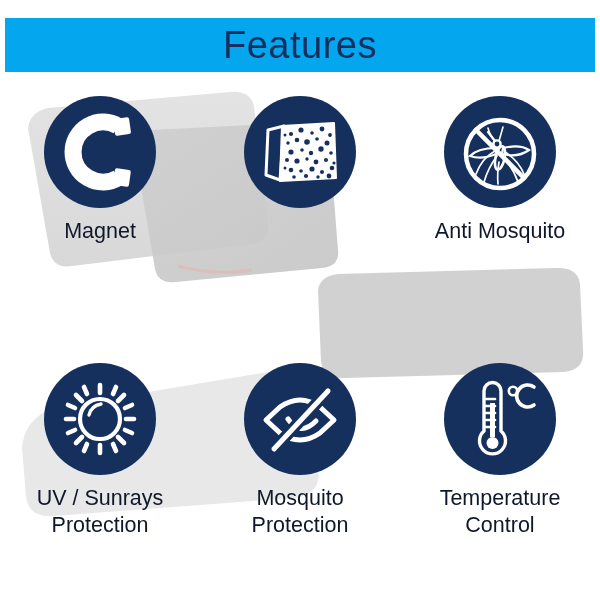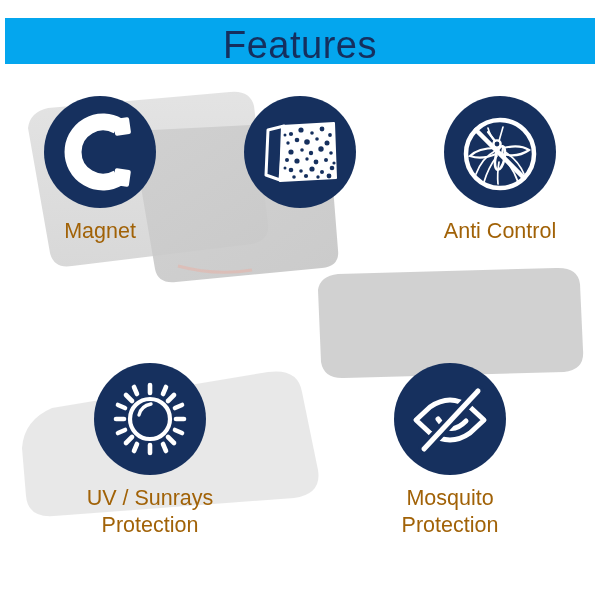--- a/index.html
+++ b/index.html
@@ -28,21 +28,21 @@
     width: 600px; height: 600px;
     pointer-events: none;
   }
 
   
   #header-banner {
     position: absolute;
     left: 5px;
     top: 18px;
     width: 590px;
-    height: 46px;
+    height: 54px;
     background: #04a6ee;
     z-index: 5;
   }
   #header-title {
     position: absolute;
     left: 0; top: 0;
     width: 100%;
     height: 54px;
     line-height: 54px;
     text-align: center;
@@ -86,21 +86,21 @@
     align-items: center;
     justify-content: center;
     position: relative;
   }
   .icon-circle svg {
     display: block;
   }
   .feature-label {
     margin-top: 10px;
     text-align: center;
-    color: #a16207;
+    color: #0f172a;
     font-size: 21.5px;
     line-height: 1.28;
     font-weight: 400;
     white-space: pre-line;
     font-family: "Liberation Sans", sans-serif;
   }
 </style>
 </head>
 <body>
 
@@ -228,21 +228,21 @@
               <path d="M53 60 Q44 72 40 86" stroke-width="1.7"></path>
               <path d="M55 66 Q53 78 54 88" stroke-width="1.7"></path>
               <path d="M61 56 Q74 64 80 78" stroke-width="1.7"></path>
               <path d="M60 62 Q70 74 74 86" stroke-width="1.7"></path>
             </g>
 
             <circle cx="56" cy="58" r="34" stroke="#ffffff" stroke-width="4.5" fill="none"></circle>
             <line x1="32" y1="34" x2="80" y2="82" stroke="#ffffff" stroke-width="4.5" stroke-linecap="round"></line>
           </svg>
         </div>
-        <div class="feature-label">Anti Control</div>
+        <div class="feature-label">Anti Mosquito</div>
       </div>
     </div>
 
     <div class="feature-row" id="feature-row-2">
 
       <div class="feature-item">
         <div class="icon-circle">
           <svg width="112" height="112" viewBox="0 0 112 112">
             <circle cx="56" cy="56" r="20" stroke="#ffffff" stroke-width="4.2" fill="none"></circle>
             <path d="M45 52 Q47 43 57 41" stroke="#ffffff" stroke-width="3.4" fill="none" stroke-linecap="round"></path>
@@ -281,15 +281,42 @@
             </g>
 
             <line x1="30" y1="86" x2="84" y2="28" stroke="#16305e" stroke-width="12" stroke-linecap="round"></line>
             <line x1="30" y1="86" x2="84" y2="28" stroke="#ffffff" stroke-width="5" stroke-linecap="round"></line>
           </svg>
         </div>
         <div class="feature-label">Mosquito
 Protection</div>
       </div>
 
+      <div class="feature-item">
+        <div class="icon-circle">
+          <svg width="112" height="112" viewBox="0 0 112 112">
+            <g stroke="#ffffff" fill="none" stroke-width="3.4">
+
+              <path d="M40 28 a8.5 8.5 0 0 1 17 0 L57 68 a13 13 0 1 1 -17 0 Z"></path>
+
+              <line x1="48.5" y1="40" x2="48.5" y2="74" stroke-width="5"></line>
+              <circle cx="48.5" cy="80" r="6" fill="#ffffff" stroke="none"></circle>
+
+              <g stroke-width="2.6" stroke-linecap="round">
+                <line x1="41" y1="36" x2="51" y2="36"></line>
+                <line x1="41" y1="43" x2="51" y2="43"></line>
+                <line x1="41" y1="50" x2="51" y2="50"></line>
+                <line x1="41" y1="57" x2="51" y2="57"></line>
+                <line x1="41" y1="64" x2="51" y2="64"></line>
+              </g>
+            </g>
+
+            <circle cx="69" cy="28" r="4.2" stroke="#ffffff" stroke-width="2.6" fill="none"></circle>
+
+            <path d="M90 24 a11 11 0 1 0 0 18" stroke="#ffffff" stroke-width="3.6" fill="none" stroke-linecap="round"></path>
+          </svg>
+        </div>
+        <div class="feature-label">Temperature
+Control</div>
+      </div>
     </div>
   </div>
 </div>
 
 </body></html>

